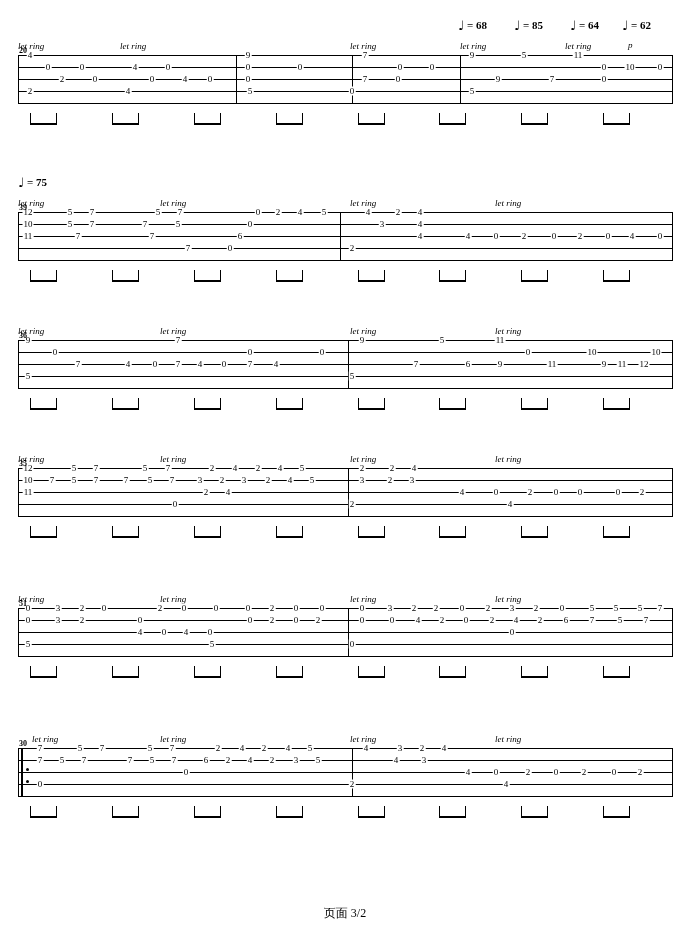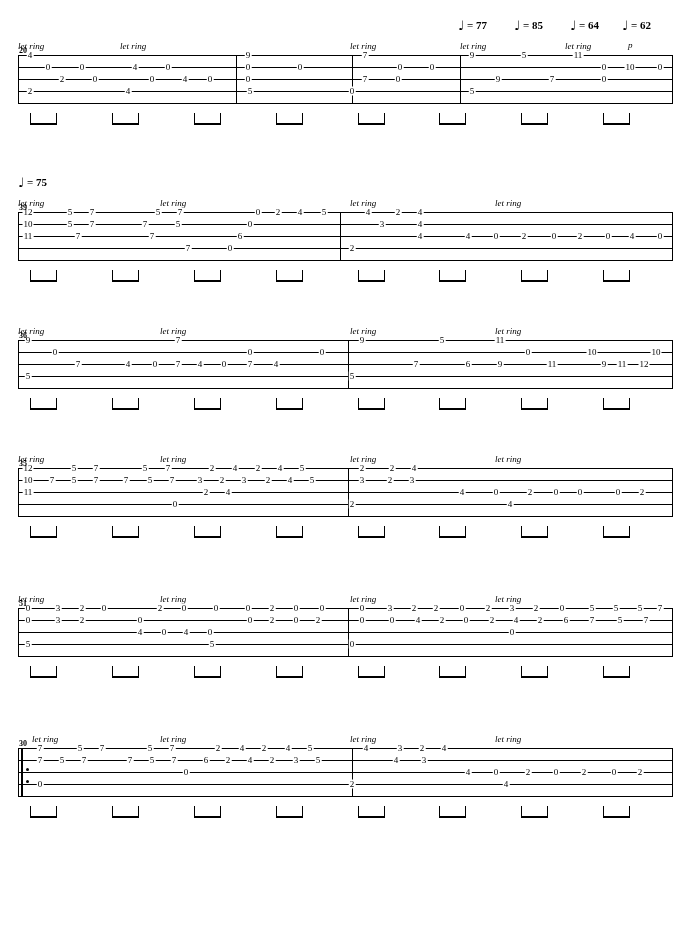--- a/index.html
+++ b/index.html
@@ -122,21 +122,21 @@
     font-size: 12px;
   }
 </style>
 </head>
 <body>
 
 <div class="page">
 
   <div class="tempo" style="left:458px; top:18px;">
     <span class="note">♩</span>
-    <span>= 77</span>
+    <span>= 68</span>
   </div>
   <div class="tempo" style="left:514px; top:18px;">
     <span class="note">♩</span>
     <span>= 85</span>
   </div>
   <div class="tempo" style="left:570px; top:18px;">
     <span class="note">♩</span>
     <span>= 64</span>
   </div>
   <div class="tempo" style="left:622px; top:18px;">
@@ -638,14 +638,15 @@
           <div class="stem" style="left: 503.25px; top: 0px; height: 12px;"></div>
           <div class="stem" style="left: 529.25px; top: 0px; height: 12px;"></div>
           <div class="beam" style="left: 503.25px; top: 10px; width: 27px;"></div>
           <div class="stem" style="left: 585.125px; top: 0px; height: 12px;"></div>
           <div class="stem" style="left: 611.125px; top: 0px; height: 12px;"></div>
           <div class="beam" style="left: 585.125px; top: 10px; width: 27px;"></div>
         </div>
       </div>
     </div>
 
+  <div class="footer" style="top:905px;">页面 3/2</div>
 <div style="position: absolute; left: 628px; top: 40px; font-size: 9px; font-style: italic; font-family: &quot;Liberation Serif&quot;, serif;">p</div>
   </div>
 
 </body></html>

